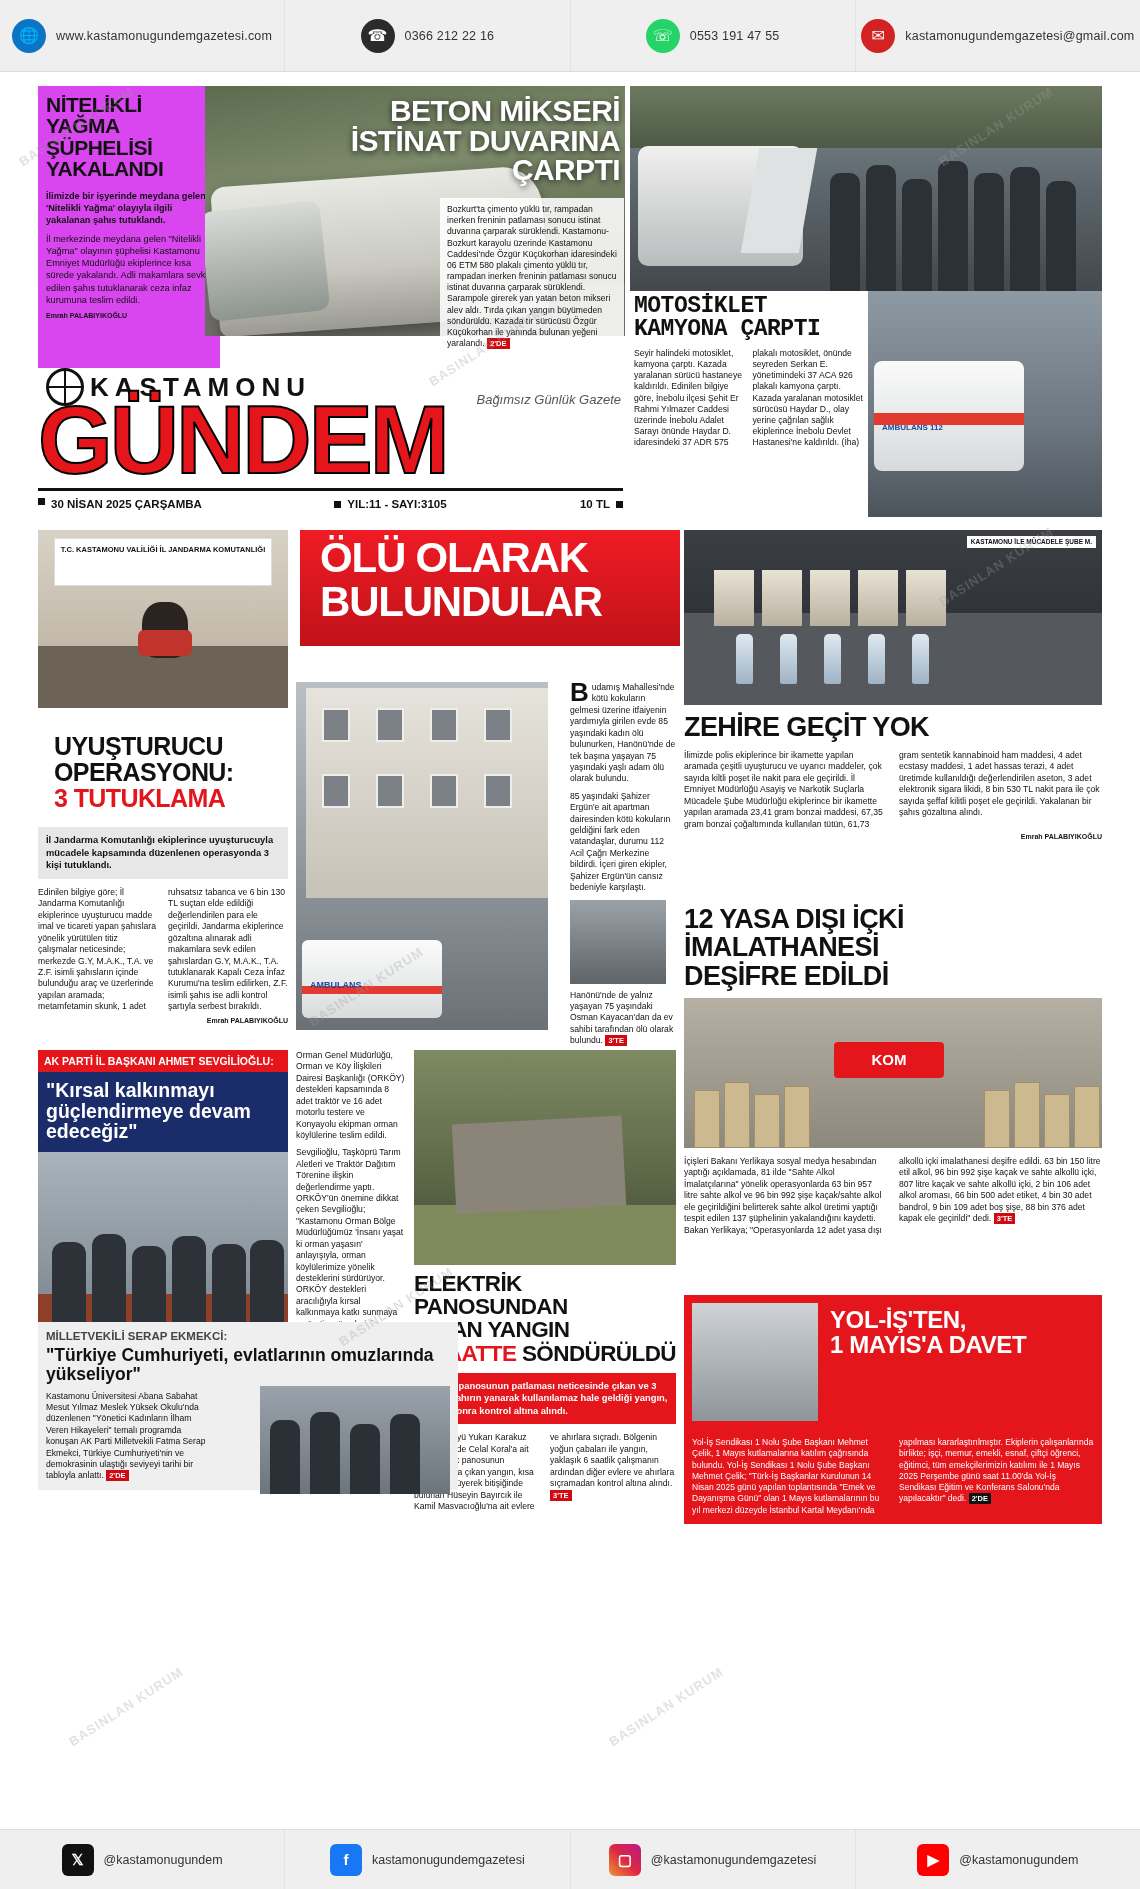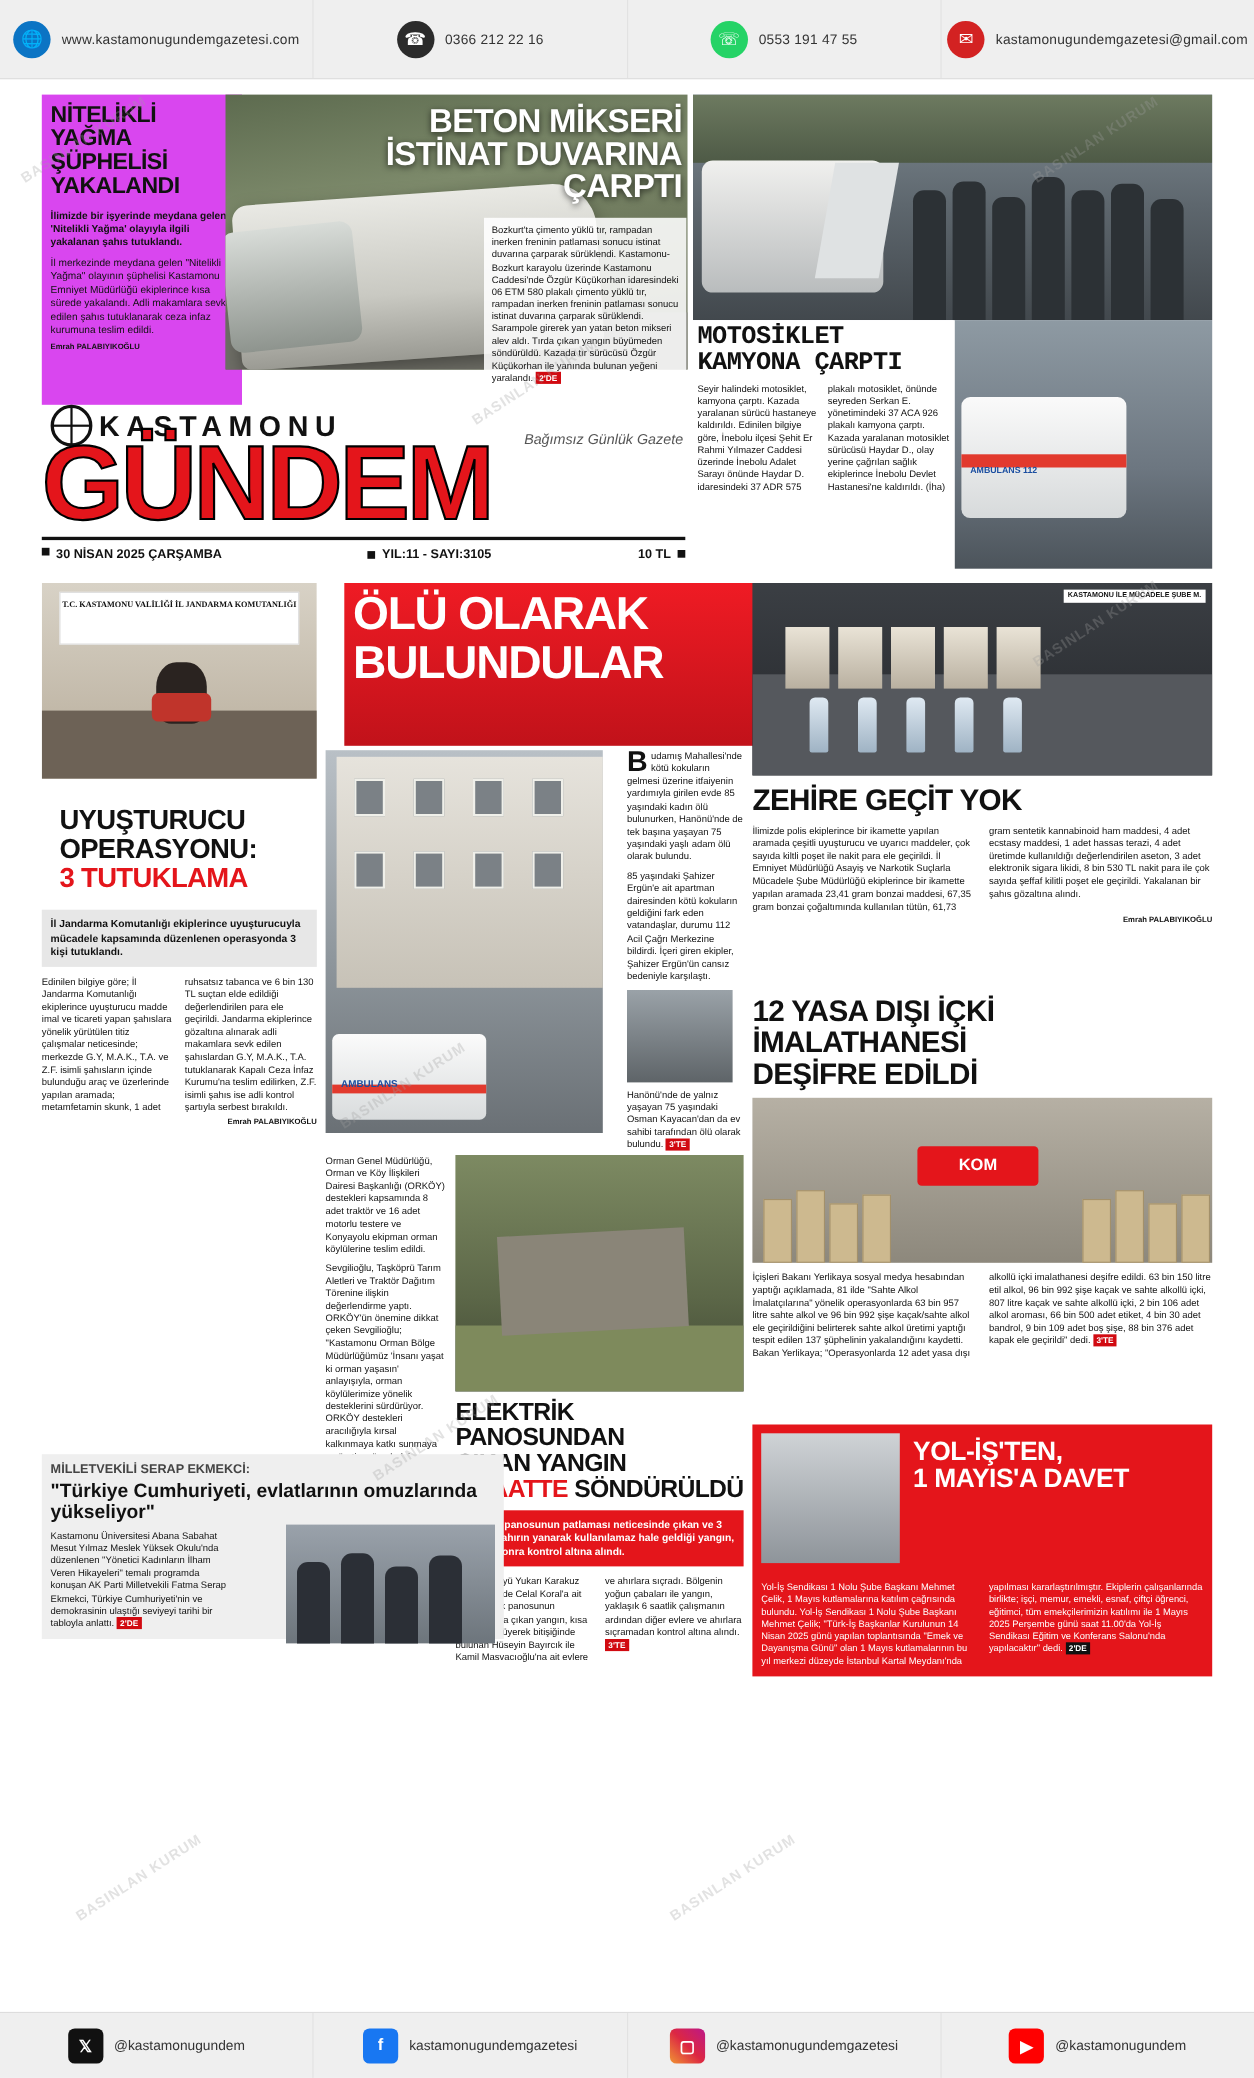--- a/index.html
+++ b/index.html
@@ -121,38 +121,38 @@
   .mm2{ flex:1; display:flex; align-items:center; justify-content:center;}
   .mm3{ flex:0 0 110px; text-align:right;}
 
   
   .jand {
     left:38px; top:530px; width:250px; height:178px;
     background:linear-gradient(180deg,#c9c2b6 0%,#b3a somewhere 0%,#a79c8c 100%);
     overflow:hidden;
   }
   .jand .wall { position:absolute; inset:0; background:linear-gradient(180deg,#d8d2c6,#b6ab99);}
-  .jand .banner { position:absolute; left:16px; top:8px; width:218px; height:48px; background:#fff; border:1px solid #ddd; text-align:center; font-size:7.5px; font-weight:bold; padding-top:5px; line-height:1.5; color:#111;font-family:Liberation Serif, serif;}
+  .jand .banner { position:absolute; left:16px; top:8px; width:218px; height:48px; background:#fff; border:1px solid #ddd; text-align:center; font-size:7.5px; font-weight:bold; padding-top:5px; line-height:1.5; color:#111;}
   .jand .table { position:absolute; left:0; bottom:0; width:100%; height:62px; background:#6d6256;}
   .jand .dog { position:absolute; left:104px; top:72px; width:46px; height:56px; background:#2a2320; border-radius:40% 40% 30% 30%;}
   .jand .vest { position:absolute; left:100px; top:100px; width:54px; height:26px; background:#c0342b; border-radius:6px;}
 
   .uyus { left:38px; top:718px; width:250px; }
   .uyus h2 { margin:16px; font-size:25px; line-height:1.03; font-weight:bold; text-transform:uppercase; letter-spacing:-.6px;}
   .uyus h2 .red { color:#e4151b; }
   .uyus .grayband { margin-top:8px; background:#e7e7e7; padding:7px 8px; font-size:9.4px; line-height:1.34; font-weight:bold; }
   .uyus .cols { margin-top:8px; column-count:2; column-gap:10px; font-size:8.6px; line-height:1.33; }
   .uyus .byline { font-size:7px; font-weight:bold; text-align:right; margin-top:4px;}
 
   
   .olu-wrap { left:296px; top:530px; width:380px; height:500px; }
   .olu-head {
-    position:absolute; left:17px; top:0; width:380px; height:148px;
+    position:absolute; left:4px; top:0; width:380px; height:116px;
     background:linear-gradient(180deg,#ef1b24 0%, #c1121a 100%);
-    color:#fff; padding:8px 8px;
+    color:#fff; padding:8px 20px;
   }
   .olu-head .l1 { font-size:42px; font-weight:bold; line-height:.95; letter-spacing:-1.2px; text-transform:uppercase;}
   .olu-head .l2 { font-size:42px; font-weight:bold; line-height:.95; letter-spacing:-1.2px; text-transform:uppercase; margin-top:4px;}
   .olu-photo {
     position:absolute; left:0; top:152px; width:252px; height:348px;
     background:linear-gradient(180deg,#b9c0c6 0%, #8e969c 55%, #6a7075 100%);
     overflow:hidden;
   }
   .olu-photo .bld { position:absolute; left:10px; top:6px; width:245px; height:210px; background:linear-gradient(180deg,#e6e3dc,#c7c2b7); }
   .olu-photo .win { position:absolute; width:28px; height:34px; background:#7b8186; border:2px solid #efefe9; }
@@ -409,20 +409,33 @@
       <div class="box" style="left:360px;height:54px;"></div>
       <div class="box" style="left:390px;height:62px;"></div>
     </div>
     <div class="cols">
       <span>İçişleri Bakanı Yerlikaya sosyal medya hesabından yaptığı açıklamada, 81 ilde "Sahte Alkol İmalatçılarına" yönelik operasyonlarda 63 bin 957 litre sahte alkol ve 96 bin 992 şişe kaçak/sahte alkol ele geçirildiğini belirterek sahte alkol üretimi yaptığı tespit edilen 137 şüphelinin yakalandığını kaydetti. Bakan</span>
       <span>Yerlikaya; "Operasyonlarda 12 adet yasa dışı alkollü içki imalathanesi deşifre edildi. 63 bin 150 litre etil alkol, 96 bin 992 şişe kaçak ve sahte alkollü içki, 807 litre kaçak ve sahte alkollü içki, 2 bin 106 adet alkol aroması, 66 bin 500 adet etiket, 4 bin 30 adet bandrol, 9 bin 109 adet boş şişe, 88 bin 376 adet kapak ele geçirildi" dedi.</span>
       <span class="pagetag">3'TE</span>
     </div>
   </div>
 
+  <div class="abs akp">
+    <div class="hdr">AK PARTİ İL BAŞKANI AHMET SEVGİLİOĞLU:</div>
+    <div class="quote">"Kırsal kalkınmayı güçlendirmeye devam edeceğiz"</div>
+    <div class="akp-photo">
+      <div class="tarp"></div>
+      <div class="man" style="left:14px;height:96px;"></div>
+      <div class="man" style="left:54px;height:104px;"></div>
+      <div class="man" style="left:94px;height:92px;"></div>
+      <div class="man" style="left:134px;height:102px;"></div>
+      <div class="man" style="left:174px;height:94px;"></div>
+      <div class="man" style="left:212px;height:98px;"></div>
+    </div>
+  </div>
   <div class="akp-col">
     <p style="margin:0 0 6px 0;">Orman Genel Müdürlüğü, Orman ve Köy İlişkileri Dairesi Başkanlığı (ORKÖY) destekleri kapsamında 8 adet traktör ve 16 adet motorlu testere ve Konyayolu ekipman orman köylülerine teslim edildi.</p>
     <p style="margin:0;">
       <span>Sevgilioğlu, Taşköprü Tarım Aletleri ve Traktör Dağıtım Törenine ilişkin değerlendirme yaptı. ORKÖY'ün önemine dikkat çeken Sevgilioğlu; "Kastamonu Orman Bölge Müdürlüğümüz 'İnsanı yaşat ki orman yaşasın' anlayışıyla, orman köylülerimize yönelik desteklerini sürdürüyor. ORKÖY destekleri aracılığıyla kırsal kalkınmaya katkı sunmaya ve üretim süreçlerini güçlendirmeye devam edeceğiz" dedi.</span>
       <span class="pagetag">3'TE</span>
     </p>
   </div>
 
   <div class="abs fire-photo">
     <div class="field"></div>

